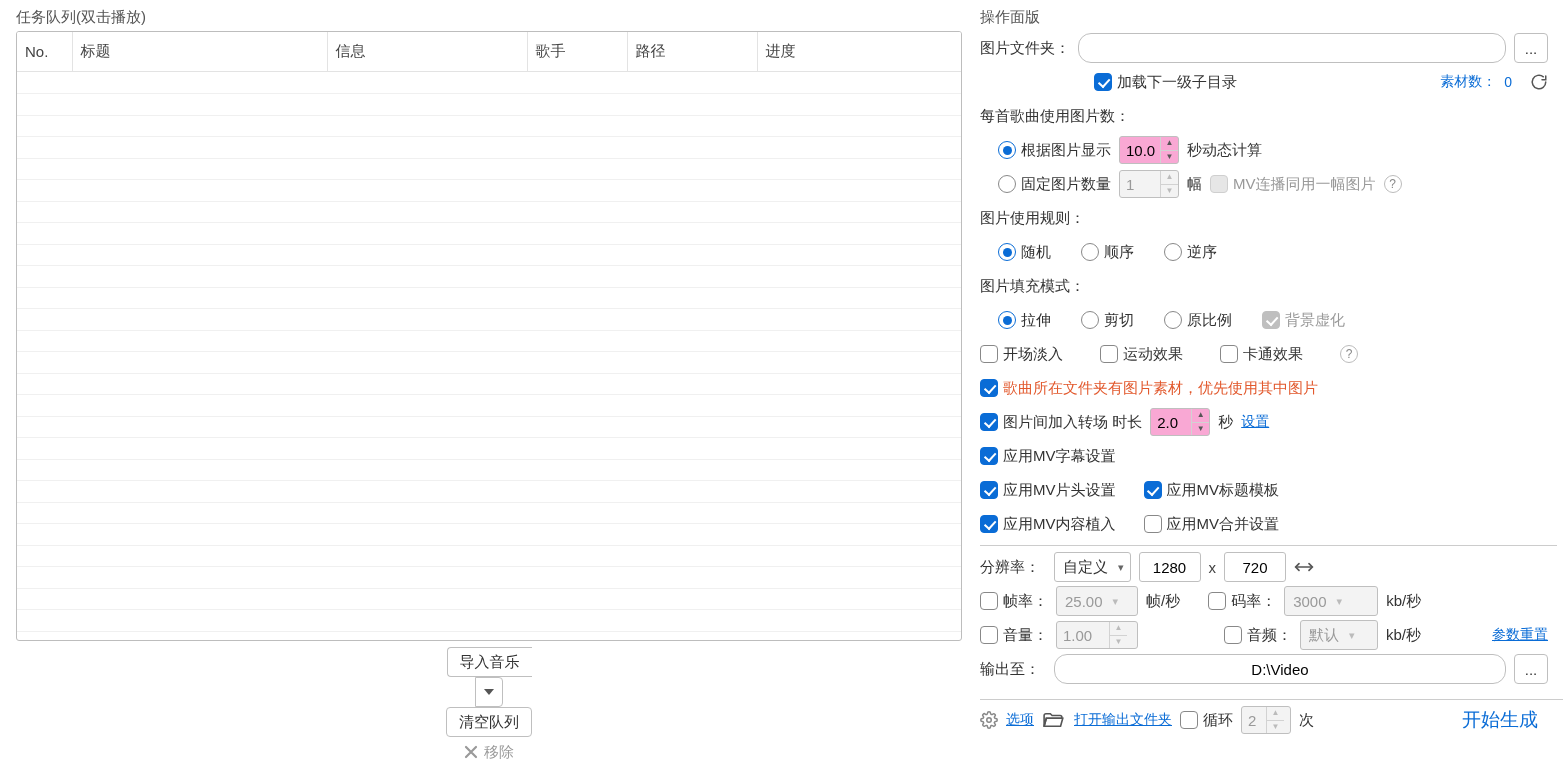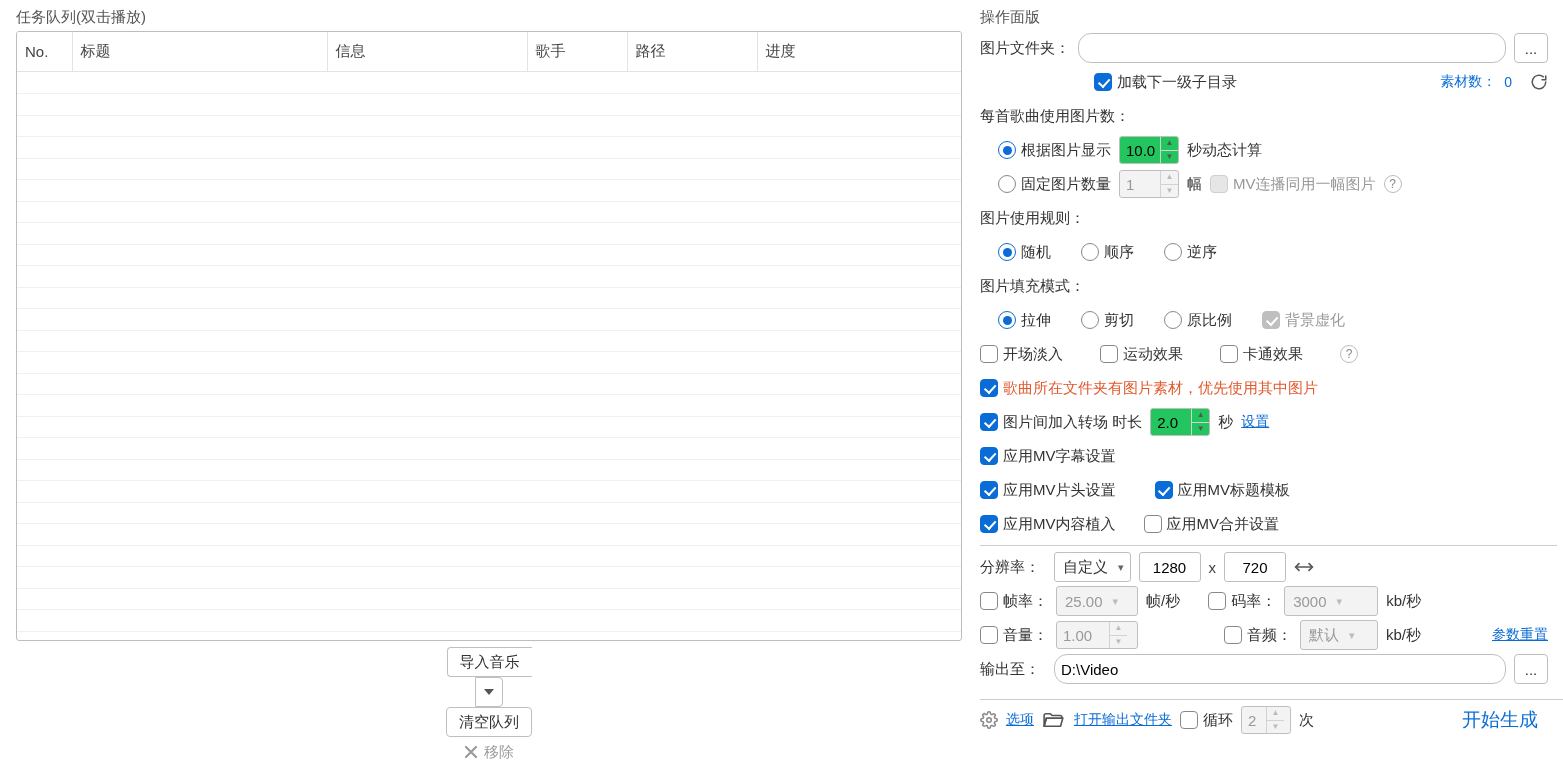--- a/index.html
+++ b/index.html
@@ -110,29 +110,30 @@
   .label { font-size: 15px; color:#333; }
   .blue-text { color:#0a6cd6; }
   .orange-text { color:#e2582c; }
   .link { color:#0a6cd6; text-decoration: underline; cursor:pointer;}
   input[type=text].text-input {
     height: 30px;
     border:1px solid #bfbfbf;
     border-radius:13px;
     padding: 0 6px;
     font-size:15px;
+    text-align:center;
   }
   .text-input.wide { flex:1; }
   .spin {
     display:inline-flex;
     align-items:center;
     border:1px solid #bfbfbf;
     border-radius:3px;
     height:28px;
-    background:#22c55e;
+    background:#f9a8d4;
   }
   .spin input {
     border:none; width:40px; text-align:left;
     font-size:15px; padding: 0 2px 0 6px; outline:none;
     background:transparent;
   }
   .spin.disabled { background:#f3f3f3;}
   .spin.disabled input { color:#999;}
   .spin .spin-btns {
     display:flex; flex-direction:column;
@@ -657,21 +658,21 @@
     <span class="label">秒</span>
     <span class="link">设置</span>
   </div>
 
   <div class="row">
     <span class="checkbox checked">
         <span class="box"></span>
         <span>应用MV字幕设置</span>
       </span>
   </div>
-  <div class="row" style="gap:39px">
+  <div class="row" style="gap:28px">
     <span class="checkbox checked">
         <span class="box"></span>
         <span>应用MV片头设置</span>
       </span>
     <span class="checkbox checked">
         <span class="box"></span>
         <span>应用MV标题模板</span>
       </span>
   </div>
   <div class="row" style="gap:28px">

